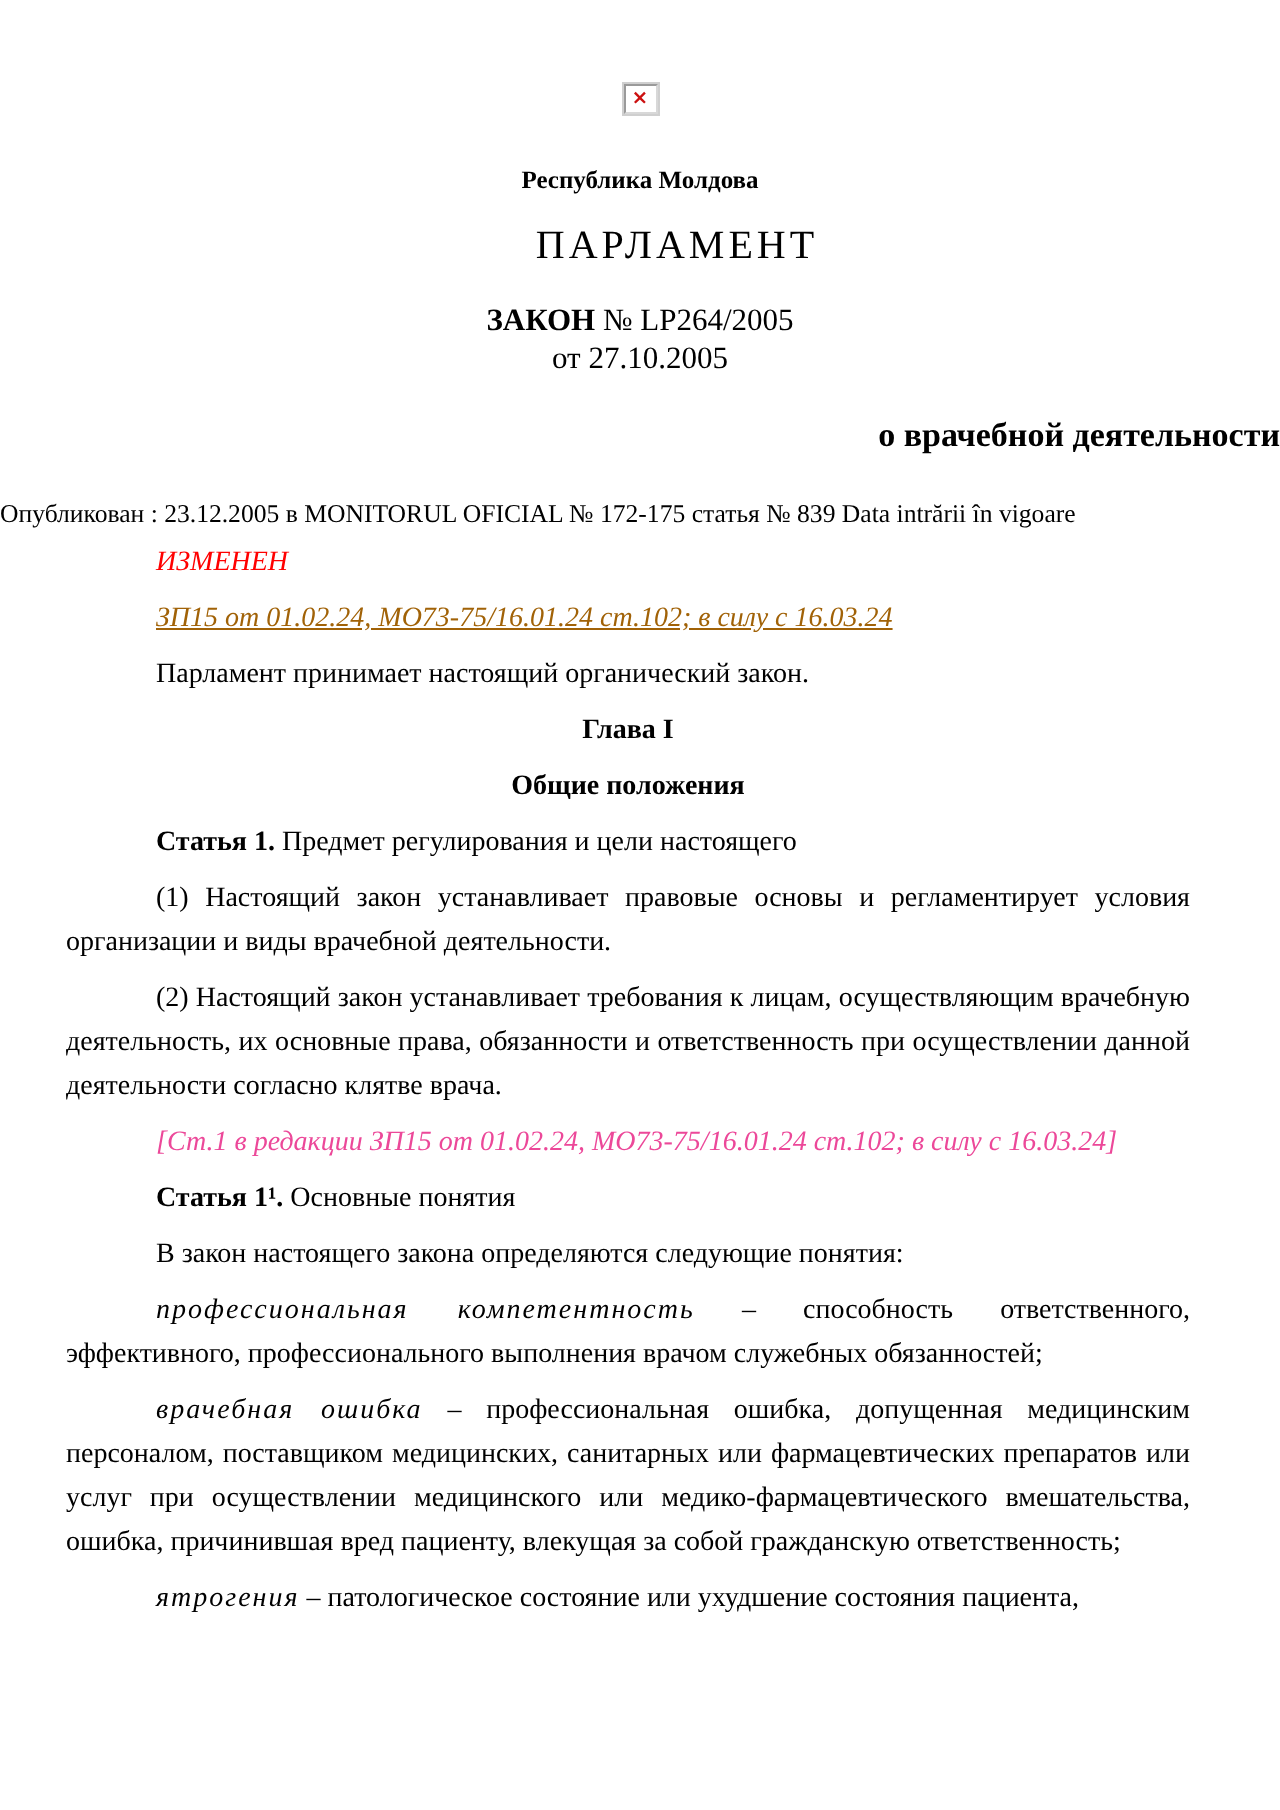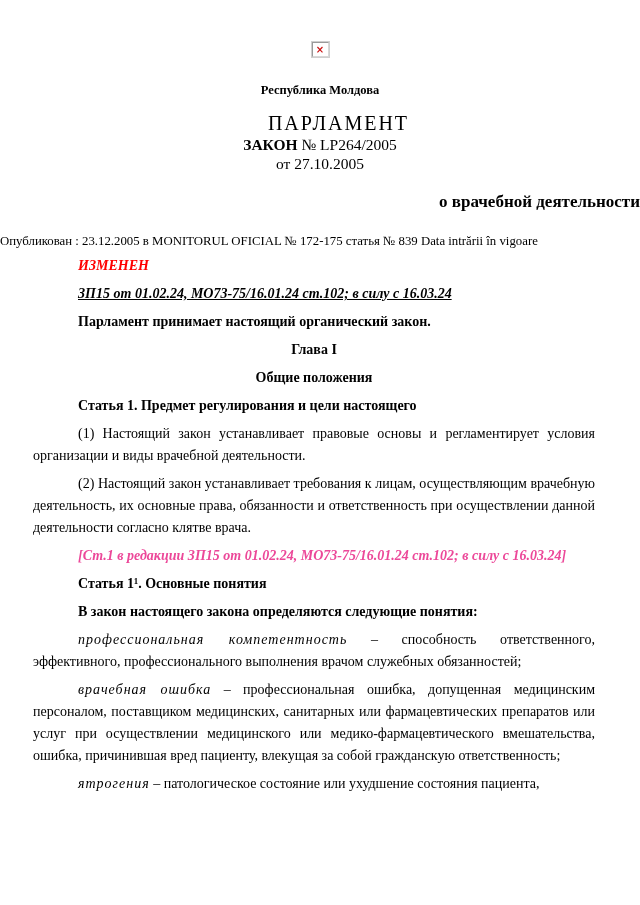--- a/index.html
+++ b/index.html
@@ -31,36 +31,36 @@
     display: block;
     color: #cc1111;
     font-family: "DejaVu Sans", sans-serif;
     font-weight: bold;
     font-size: 10px;
     line-height: 13px;
     text-align: center;
   }
   .country   { margin-top: 25px;  font-weight: bold; font-size: 12.5px; line-height: 15px; }
   .parliament{ margin-top: 13px; font-size: 20px; line-height: 24px; letter-spacing: 2px; padding-left: 37px; }
-  .law       { font-size: 15.5px; line-height: 19px; }
+  .law       { margin-top: 16px; font-size: 15.5px; line-height: 19px; }
   .doc-title { margin-top: 18px; font-size: 17px; font-weight: bold; line-height: 21px; text-align: right; }
   .published { margin-top: 21px; font-size: 12.8px; line-height: 16px; text-align: left; white-space: nowrap; }
 
   
   p.flow {
     margin: 6px 45px 0 33px;
     font-size: 14px;
     line-height: 22px;
   }
-  .indent { text-indent: 45px; font-weight: bold; }
+  .indent { text-indent: 45px; }
   .just   { text-align: justify; text-indent: 45px; }
   .bold   { font-weight: bold; }
   .amend  { margin-top: 12px; color: #ff0000; font-style: italic; }
   .linkrow{ margin-top: 7px; }
-  .doclink{ color: #000000; font-style: italic; text-decoration: underline; cursor: pointer; }
+  .doclink{ color: #a16207; font-style: italic; text-decoration: underline; cursor: pointer; }
   .intro  { margin-top: 24px; }
   .chapter{ margin-top: 8px; }
   .carry  { margin-top: 12px; }
   .note   { color: #ec4899; font-style: italic; }
   .term   { letter-spacing: 1px; }
 </style>
 </head>
 <body>
 
 <div class="page">

